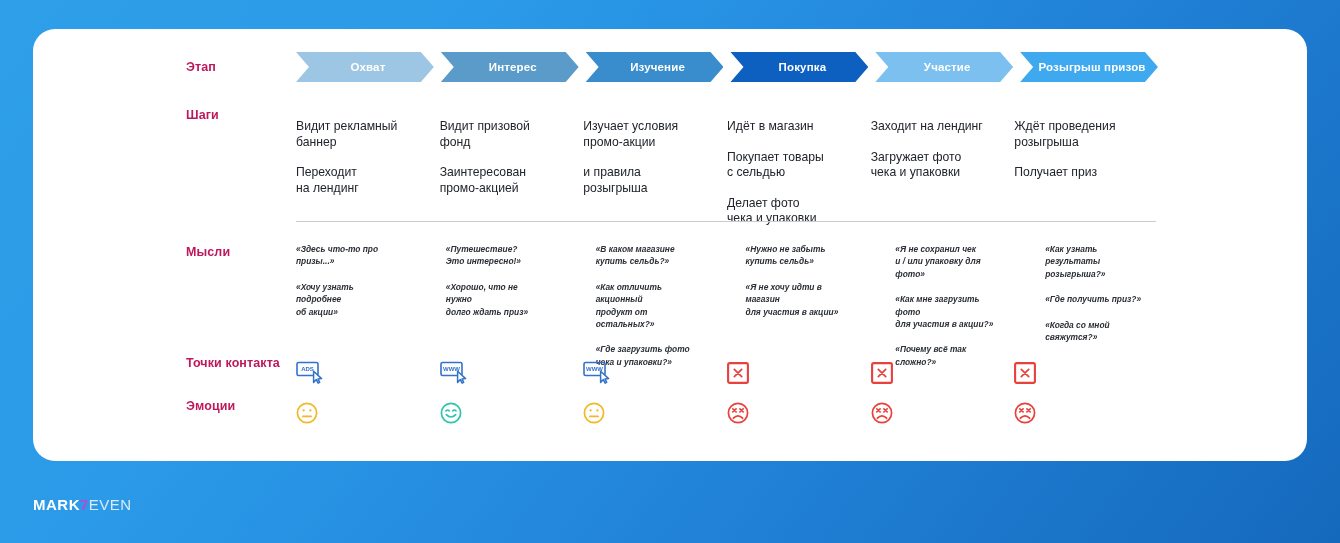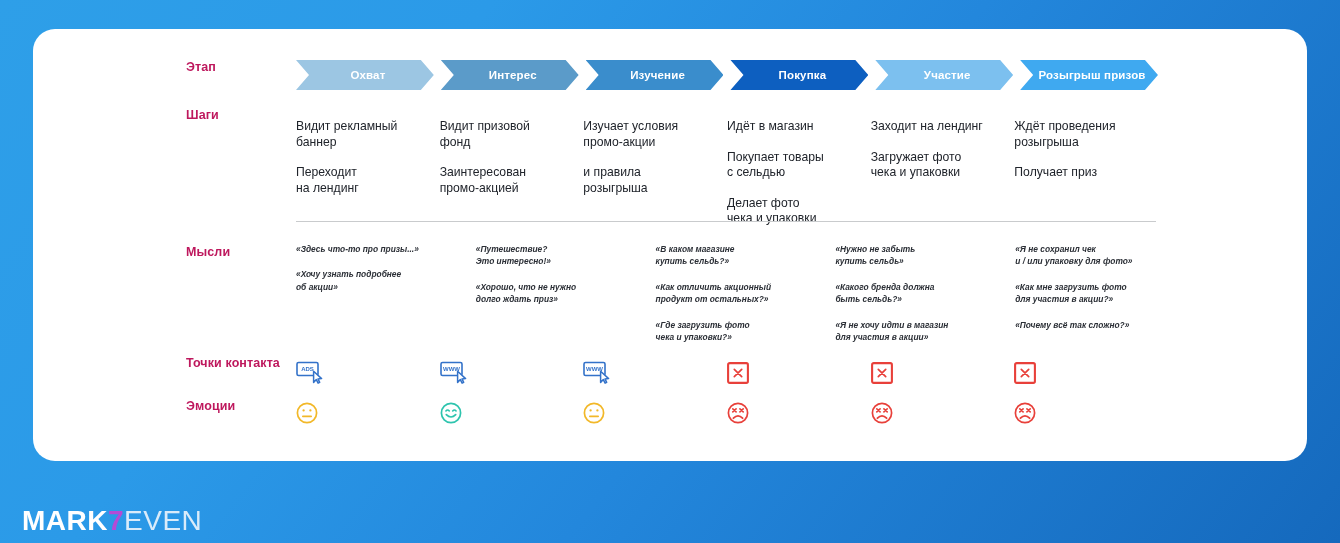--- a/index.html
+++ b/index.html
@@ -40,21 +40,21 @@
   #label-stage    { top: 60px; }
   #label-steps    { top: 108px; }
   #label-thoughts { top: 245px; }
   #label-touch    { top: 356px; }
   #label-emotions { top: 399px; }
 
   
   #chevron-row {
     position: absolute;
     left: 296px;
-    top: 60px;
+    top: 52px;
     width: 862px;
     height: 18px;
     display: flex;
     gap: 0px;
   }
   .chev {
     position: relative;
     height: 30px;
     flex: 1 1 0;
     margin-right: 7px;
@@ -123,27 +123,26 @@
 
   
   #emotions-grid { top: 398px; }
   .emo-cell { height: 30px; display: flex; align-items: center; }
 
   svg { display: block; }
 
   
   #logo {
     position: absolute;
-    left: 22px;
+    left: 33px;
     top: 493px;
-    font-size: 28px;
+    font-size: 15px;
     letter-spacing: 0.5px;
     line-height: 24px;
     white-space: nowrap;
-    margin-top: 16px;
   }
   #logo .lg-mark  { font-weight: bold; color: #ffffff; }
   #logo .lg-seven { font-weight: bold; color: #b44bd6; }
   #logo .lg-even  { font-weight: normal; color: #d9ebfa; }
 </style>
 </head>
 <body style="background: linear-gradient(128deg, rgb(46, 159, 232) 0%, rgb(43, 154, 232) 28%, rgb(35, 135, 220) 56%, rgb(21, 105, 189) 100%);">
 
 <div id="card"></div>
 
@@ -230,32 +229,36 @@
       <div class="thought-item">«В каком магазине
 купить сельдь?»</div>
       <div class="thought-item">«Как отличить акционный
 продукт от остальных?»</div>
       <div class="thought-item">«Где загрузить фото
 чека и упаковки?»</div>
     </div>
     <div class="col">
       <div class="thought-item">«Нужно не забыть
 купить сельдь»</div>
-      <div class="thought-item">«Какого бренда должна
-быть сельдь?»</div>
       <div class="thought-item">«Я не хочу идти в магазин
 для участия в акции»</div>
     </div>
     <div class="col">
       <div class="thought-item">«Я не сохранил чек
 и / или упаковку для фото»</div>
       <div class="thought-item">«Как мне загрузить фото
 для участия в акции?»</div>
       <div class="thought-item">«Почему всё так сложно?»</div>
     </div>
+    <div class="col">
+      <div class="thought-item">«Как узнать результаты
+розыгрыша?»</div>
+      <div class="thought-item">«Где получить приз?»</div>
+      <div class="thought-item">«Когда со мной свяжутся?»</div>
+    </div>
   </div>
 
 <div class="col-grid" id="touch-grid">
     <div class="col">
       <div class="touch-cell">
   <svg width="30" height="24" viewBox="0 0 30 24" aria-hidden="true">
     <rect x="1" y="1.5" width="21" height="13" rx="1.6" fill="none" stroke="#3372c9" stroke-width="1.6"></rect>
     <text x="11.5" y="10.4" font-family="Liberation Sans, sans-serif" font-size="6" font-weight="bold" fill="#3372c9" text-anchor="middle">ADS</text>
     <path d="M17.6 10.2 L17.6 21.4 L20.3 18.6 L22.1 22.2 L23.7 21.4 L22.0 17.9 L25.6 17.6 Z" fill="#ffffff" stroke="#3372c9" stroke-width="1.5" stroke-linejoin="round"></path>
   </svg>

